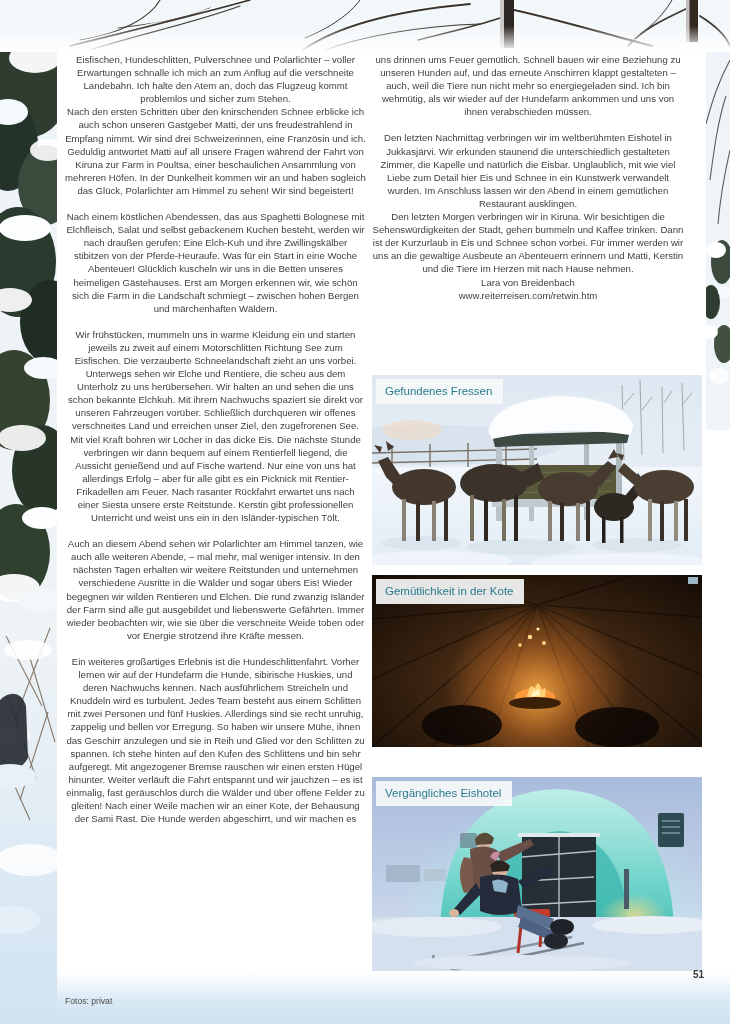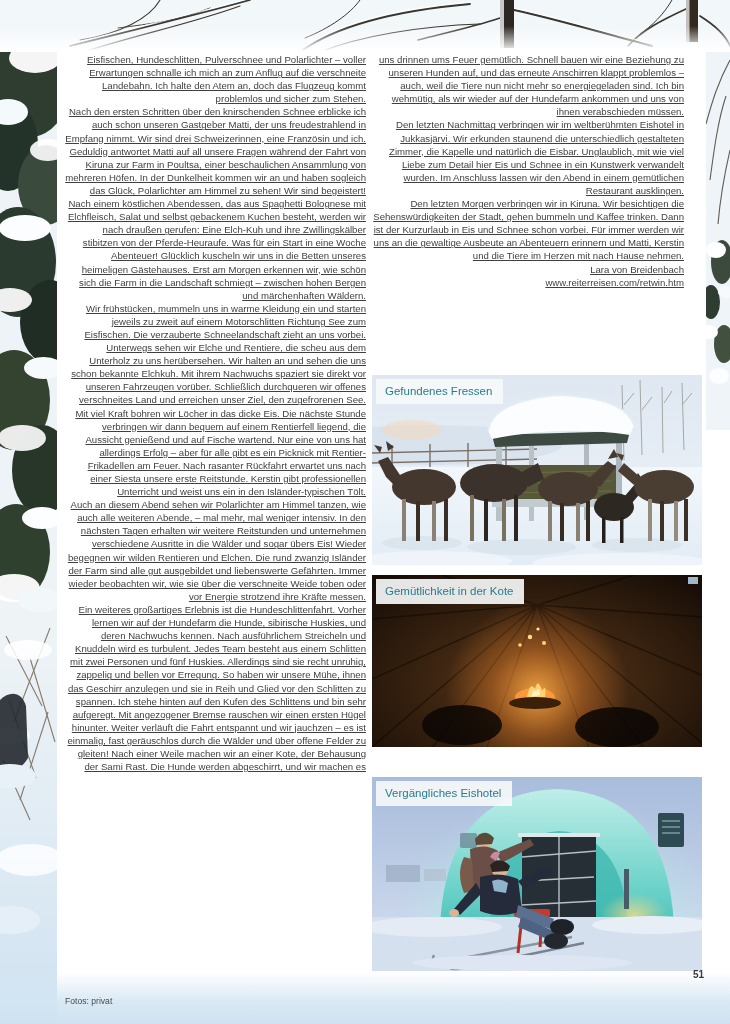--- a/index.html
+++ b/index.html
@@ -7,25 +7,25 @@
         font-family:"Liberation Sans","DejaVu Sans",sans-serif;background:#fff;}
   .decor{position:absolute;pointer-events:none;}
   #left-strip{left:0;top:0;width:57px;height:1024px;z-index:1;}
   #top-band{left:0;top:0;width:730px;height:52px;z-index:2;}
   #right-strip{right:0;top:0;width:26px;height:1024px;z-index:1;}
   #white-panel{position:absolute;left:57px;top:50px;width:649px;height:926px;
                background:#ffffff;z-index:3;}
   #bottom-band{position:absolute;left:0;bottom:0;width:730px;height:52px;z-index:4;
                background:linear-gradient(180deg,rgba(211,230,243,0) 0%,rgba(211,230,243,.85) 55%,#cfe2f1 100%);}
   .col{position:absolute;z-index:5;color:#3f3f3f;font-size:9.6px;line-height:13.1px;
-       text-align:right;text-decoration:underline;}
+       text-align:center;}
   #col-left{left:65px;top:53px;width:301px;}
   #col-right{left:372px;top:53px;width:312px;}
   .col p{margin:0;}
-  .col p.gap{}
+  .col p.gap{margin-top:13px;}
   .byline{margin:0;}
   .website{margin-top:14px;}
   figure.photo{position:absolute;left:372px;width:330px;margin:0;z-index:5;
                overflow:hidden;background:#ec4899;}
   figure.photo svg{display:block;}
   figcaption.cap{position:absolute;top:4px;left:4px;background:rgba(246,249,249,.92);
                  color:#2a7b8e;font-size:11.5px;line-height:1;padding:7px 11px 6px 9px;
                  white-space:nowrap;}
   #photo-credit{position:absolute;left:65px;top:996px;z-index:6;font-size:8.6px;color:#4c4c4c;}
   #page-number{position:absolute;right:26px;top:969px;z-index:6;font-size:10px;color:#3a3a3a;font-weight:600;}
@@ -137,21 +137,21 @@
   <div id="col-left" class="col">
     <p>Eisfischen, Hundeschlitten, Pulverschnee und Polarlichter – voller Erwartungen schnalle ich mich an zum Anflug auf die verschneite Landebahn. Ich halte den Atem an, doch das Flugzeug kommt problemlos und sicher zum Stehen.</p>
     <p>Nach den ersten Schritten über den knirschenden Schnee erblicke ich auch schon unseren Gastgeber Matti, der uns freudestrahlend in Empfang nimmt. Wir sind drei Schweizerinnen, eine Französin und ich. Geduldig antwortet Matti auf all unsere Fragen während der Fahrt von Kiruna zur Farm in Poultsa, einer beschaulichen Ansammlung von mehreren Höfen. In der Dunkelheit kommen wir an und haben sogleich das Glück, Polarlichter am Himmel zu sehen!  Wir sind begeistert!</p>
     <p class="gap">Nach einem köstlichen Abendessen, das aus Spaghetti Bolognese mit Elchfleisch, Salat und selbst gebackenem Kuchen besteht, werden wir nach draußen gerufen: Eine Elch-Kuh und ihre Zwillingskälber stibitzen von der Pferde-Heuraufe. Was für ein Start in eine Woche Abenteuer! Glücklich kuscheln wir uns in die Betten unseres heimeligen Gästehauses. Erst am Morgen erkennen wir, wie schön sich die Farm in die Landschaft schmiegt – zwischen hohen Bergen und märchenhaften Wäldern.</p>
     <p class="gap">Wir frühstücken, mummeln uns in warme Kleidung ein und starten jeweils zu zweit auf einem Motorschlitten Richtung See zum Eisfischen. Die verzauberte Schneelandschaft zieht an uns vorbei. Unterwegs sehen wir Elche und Rentiere, die scheu aus dem Unterholz zu uns herübersehen. Wir halten an und sehen die uns schon bekannte Elchkuh. Mit ihrem Nachwuchs spaziert sie direkt vor unseren Fahrzeugen vorüber. Schließlich durchqueren wir offenes verschneites Land und erreichen unser Ziel, den zugefrorenen See. Mit viel Kraft bohren wir Löcher in das dicke Eis. Die nächste Stunde verbringen wir dann bequem auf einem Rentierfell liegend, die Aussicht genießend und auf Fische wartend. Nur eine von uns hat allerdings Erfolg – aber für alle gibt es ein Picknick mit Rentier-Frikadellen am Feuer. Nach rasanter Rückfahrt erwartet uns nach einer Siesta unsere erste Reitstunde. Kerstin gibt professionellen Unterricht und weist uns ein in den Isländer-typischen Tölt.</p>
     <p class="gap">Auch an diesem Abend sehen wir Polarlichter am Himmel tanzen, wie auch alle weiteren Abende,  – mal mehr, mal weniger intensiv. In den nächsten Tagen erhalten wir weitere Reitstunden und unternehmen verschiedene Ausritte in die Wälder und sogar übers Eis! Wieder begegnen wir wilden Rentieren und Elchen. Die rund zwanzig Isländer der Farm sind alle gut ausgebildet und liebenswerte Gefährten. Immer wieder beobachten wir, wie sie über die verschneite Weide toben oder vor Energie strotzend ihre Kräfte messen.</p>
     <p class="gap">Ein weiteres großartiges Erlebnis ist die Hundeschlittenfahrt. Vorher lernen wir auf der Hundefarm die Hunde, sibirische Huskies, und deren Nachwuchs kennen. Nach ausführlichem Streicheln und Knuddeln wird es turbulent. Jedes Team besteht aus einem Schlitten mit zwei Personen und fünf Huskies. Allerdings sind sie recht unruhig, zappelig und bellen vor Erregung. So haben wir unsere Mühe, ihnen das Geschirr anzulegen und sie in Reih und Glied vor den Schlitten zu spannen. Ich stehe hinten auf den Kufen des Schlittens und bin sehr aufgeregt. Mit angezogener Bremse rauschen wir einen ersten Hügel hinunter. Weiter verläuft die Fahrt entspannt und wir jauchzen – es ist einmalig, fast geräuschlos durch die Wälder und über offene Felder zu gleiten! Nach einer Weile machen wir an einer Kote, der Behausung der Sami Rast. Die Hunde werden abgeschirrt, und wir machen es</p>
   </div>
 
   <div id="col-right" class="col">
-    <p>uns drinnen ums Feuer gemütlich. Schnell bauen wir eine Beziehung zu unseren Hunden auf, und das erneute Anschirren klappt problemlos – auch, weil die Tiere nun nicht mehr so energiegeladen sind. Ich bin wehmütig, als wir wieder auf der Hundefarm ankommen und uns von ihnen verabschieden müssen.</p>
+    <p>uns drinnen ums Feuer gemütlich. Schnell bauen wir eine Beziehung zu unseren Hunden auf, und das erneute Anschirren klappt gestalteten – auch, weil die Tiere nun nicht mehr so energiegeladen sind. Ich bin wehmütig, als wir wieder auf der Hundefarm ankommen und uns von ihnen verabschieden müssen.</p>
     <p class="gap">Den letzten Nachmittag verbringen wir im weltberühmten Eishotel in Jukkasjärvi. Wir erkunden staunend die unterschiedlich gestalteten Zimmer, die Kapelle und natürlich die Eisbar. Unglaublich, mit wie viel Liebe zum Detail hier Eis und Schnee in ein Kunstwerk verwandelt wurden. Im Anschluss lassen wir den Abend in einem gemütlichen Restaurant ausklingen.</p>
     <p>Den letzten Morgen verbringen wir in Kiruna. Wir besichtigen die Sehenswürdigkeiten der Stadt, gehen bummeln und Kaffee trinken. Dann ist der Kurzurlaub in Eis und Schnee schon vorbei. Für immer werden wir uns an die gewaltige Ausbeute an Abenteuern erinnern und Matti, Kerstin und die Tiere im Herzen mit nach Hause nehmen.</p>
     <p class="byline">Lara von Breidenbach</p>
     <p class="website">www.reiterreisen.com/retwin.htm</p>
   </div>
 
   <figure class="photo" style="top:375px;height:190px;">
     <svg viewBox="0 0 330 190" width="330" height="190" xmlns="http://www.w3.org/2000/svg">
       <defs>
         <linearGradient id="msky" x1="0" y1="0" x2="0" y2="1">

